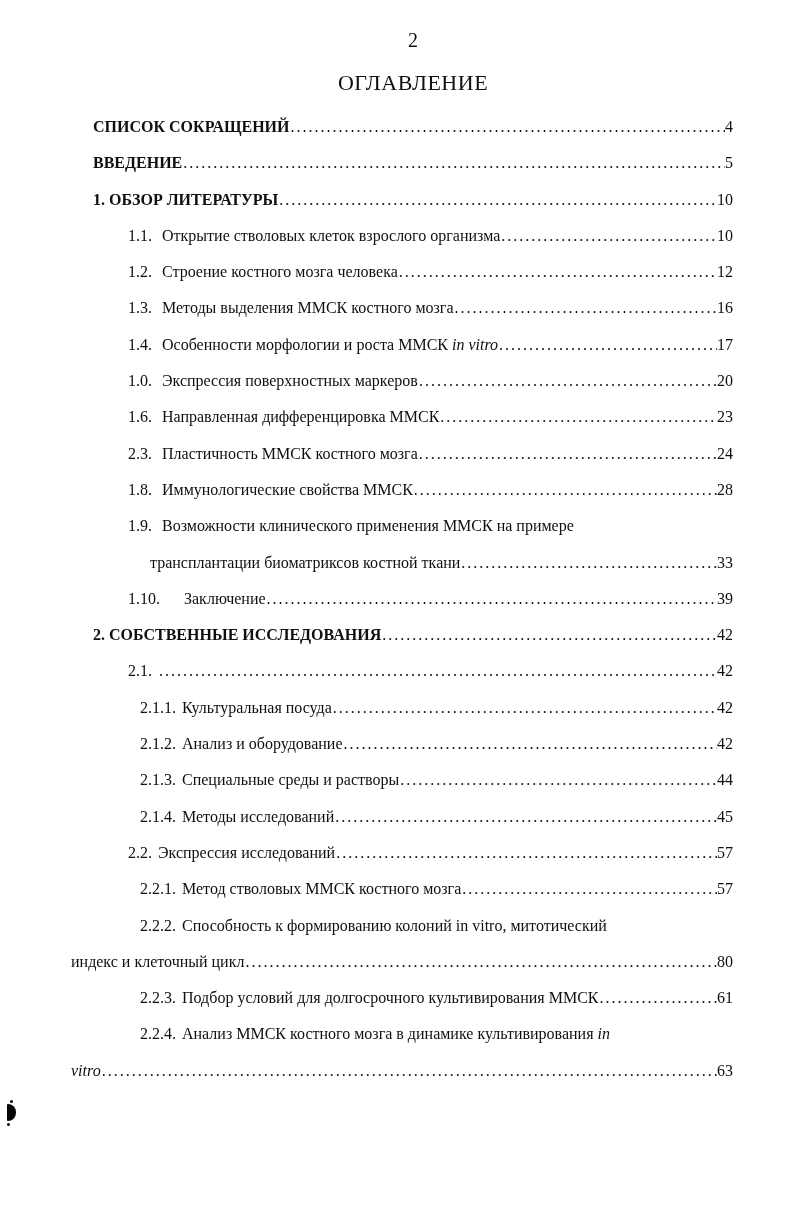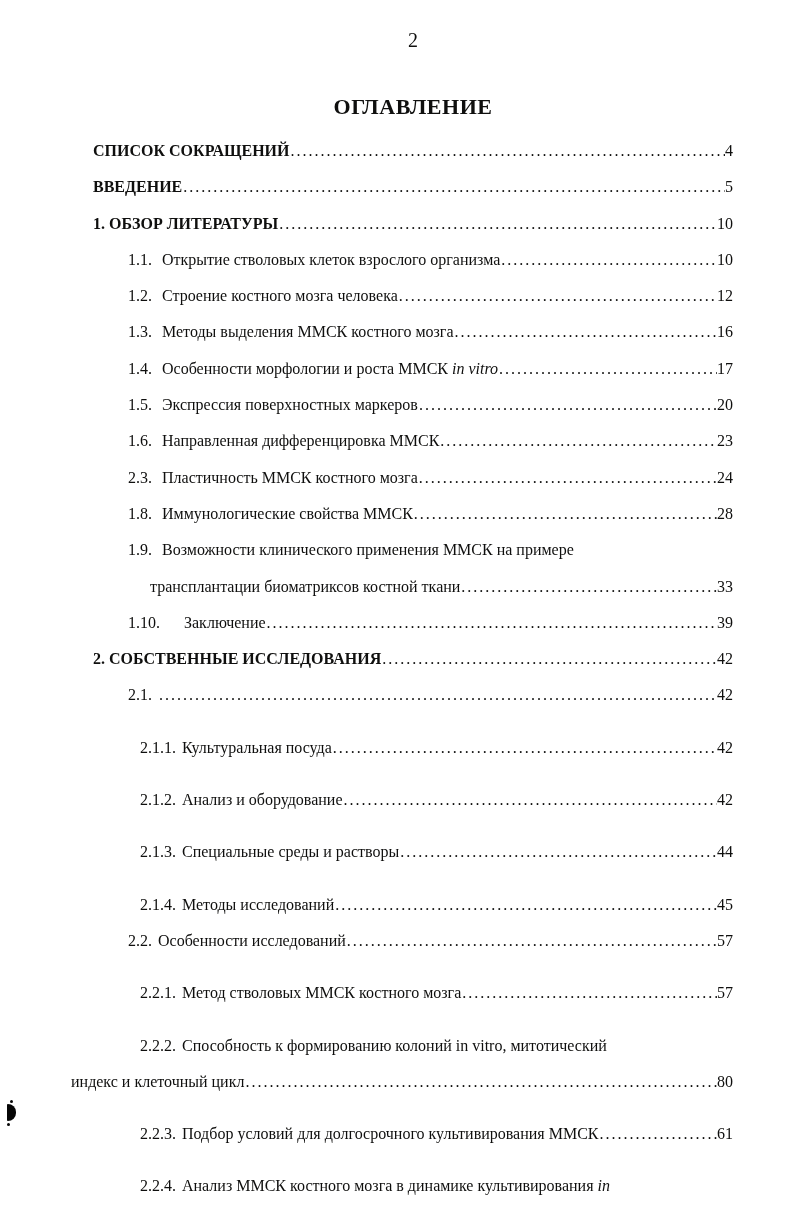--- a/index.html
+++ b/index.html
@@ -19,43 +19,43 @@
     padding-left: 93px;
     padding-right: 60px;
     text-align: center;
   }
   .page-num {
     margin-top: 28px;
     font-size: 20px;
     line-height: 24px;
   }
   .doc-title {
-    margin-top: 42px;
+    margin-top: 18px;
     font-size: 22px;
     line-height: 26px;
-    font-weight: bold;
+    font-weight: normal;
     letter-spacing: 0.5px;
   }
   .toc {
     margin-top: 13px;
     padding-right: 60px;
     font-size: 16px;
   }
   .row {
     display: flex;
     align-items: baseline;
     line-height: 36.3px;
     white-space: nowrap;
   }
   .row .num, .row .txt { flex: 0 0 auto; }
   .b { font-weight: bold; }
   .it { font-style: italic; }
   .i0 { padding-left: 93px; }
   .i1 { padding-left: 128px; }
-  .i2 { padding-left: 140px; margin-top: 16px; }
+  .i2 { padding-left: 140px; }
   .c1 { padding-left: 150px; }
   .c2 { padding-left: 71px; }
   .g1 .num { margin-right: 10px; }
   .g0 .num { margin-right: 6px; }
   .g2 .num { margin-right: 24px; }
   .leader {
     flex: 1 1 auto;
     min-width: 0;
     overflow: hidden;
     letter-spacing: 2px;
@@ -123,21 +123,21 @@
   </div>
 
   <div class="row i1 g1">
     <span class="num">1.4.</span>
     <span class="txt"><span>Особенности морфологии и роста ММСК </span><span class="it">in vitro</span></span>
     <span class="leader">................................................................................................................................................................................................................................................</span>
     <span class="pg">17</span>
   </div>
 
   <div class="row i1 g1">
-    <span class="num">1.5.</span>
+    <span class="num">1.0.</span>
     <span class="txt">Экспрессия поверхностных маркеров</span>
     <span class="leader">................................................................................................................................................................................................................................................</span>
     <span class="pg">20</span>
   </div>
 
   <div class="row i1 g1">
     <span class="num">1.6.</span>
     <span class="txt">Направленная дифференцировка ММСК</span>
     <span class="leader">................................................................................................................................................................................................................................................</span>
     <span class="pg">23</span>
@@ -210,21 +210,21 @@
 
   <div class="row i2 g0">
     <span class="num">2.1.4.</span>
     <span class="txt">Методы исследований</span>
     <span class="leader">................................................................................................................................................................................................................................................</span>
     <span class="pg">45</span>
   </div>
 
   <div class="row i1 g0">
     <span class="num">2.2.</span>
-    <span class="txt">Особенности исследований</span>
+    <span class="txt">Экспрессия исследований</span>
     <span class="leader">................................................................................................................................................................................................................................................</span>
     <span class="pg">57</span>
   </div>
 
   <div class="row i2 g0">
     <span class="num">2.2.1.</span>
     <span class="txt">Метод стволовых ММСК костного мозга</span>
     <span class="leader">................................................................................................................................................................................................................................................</span>
     <span class="pg">57</span>
   </div>

